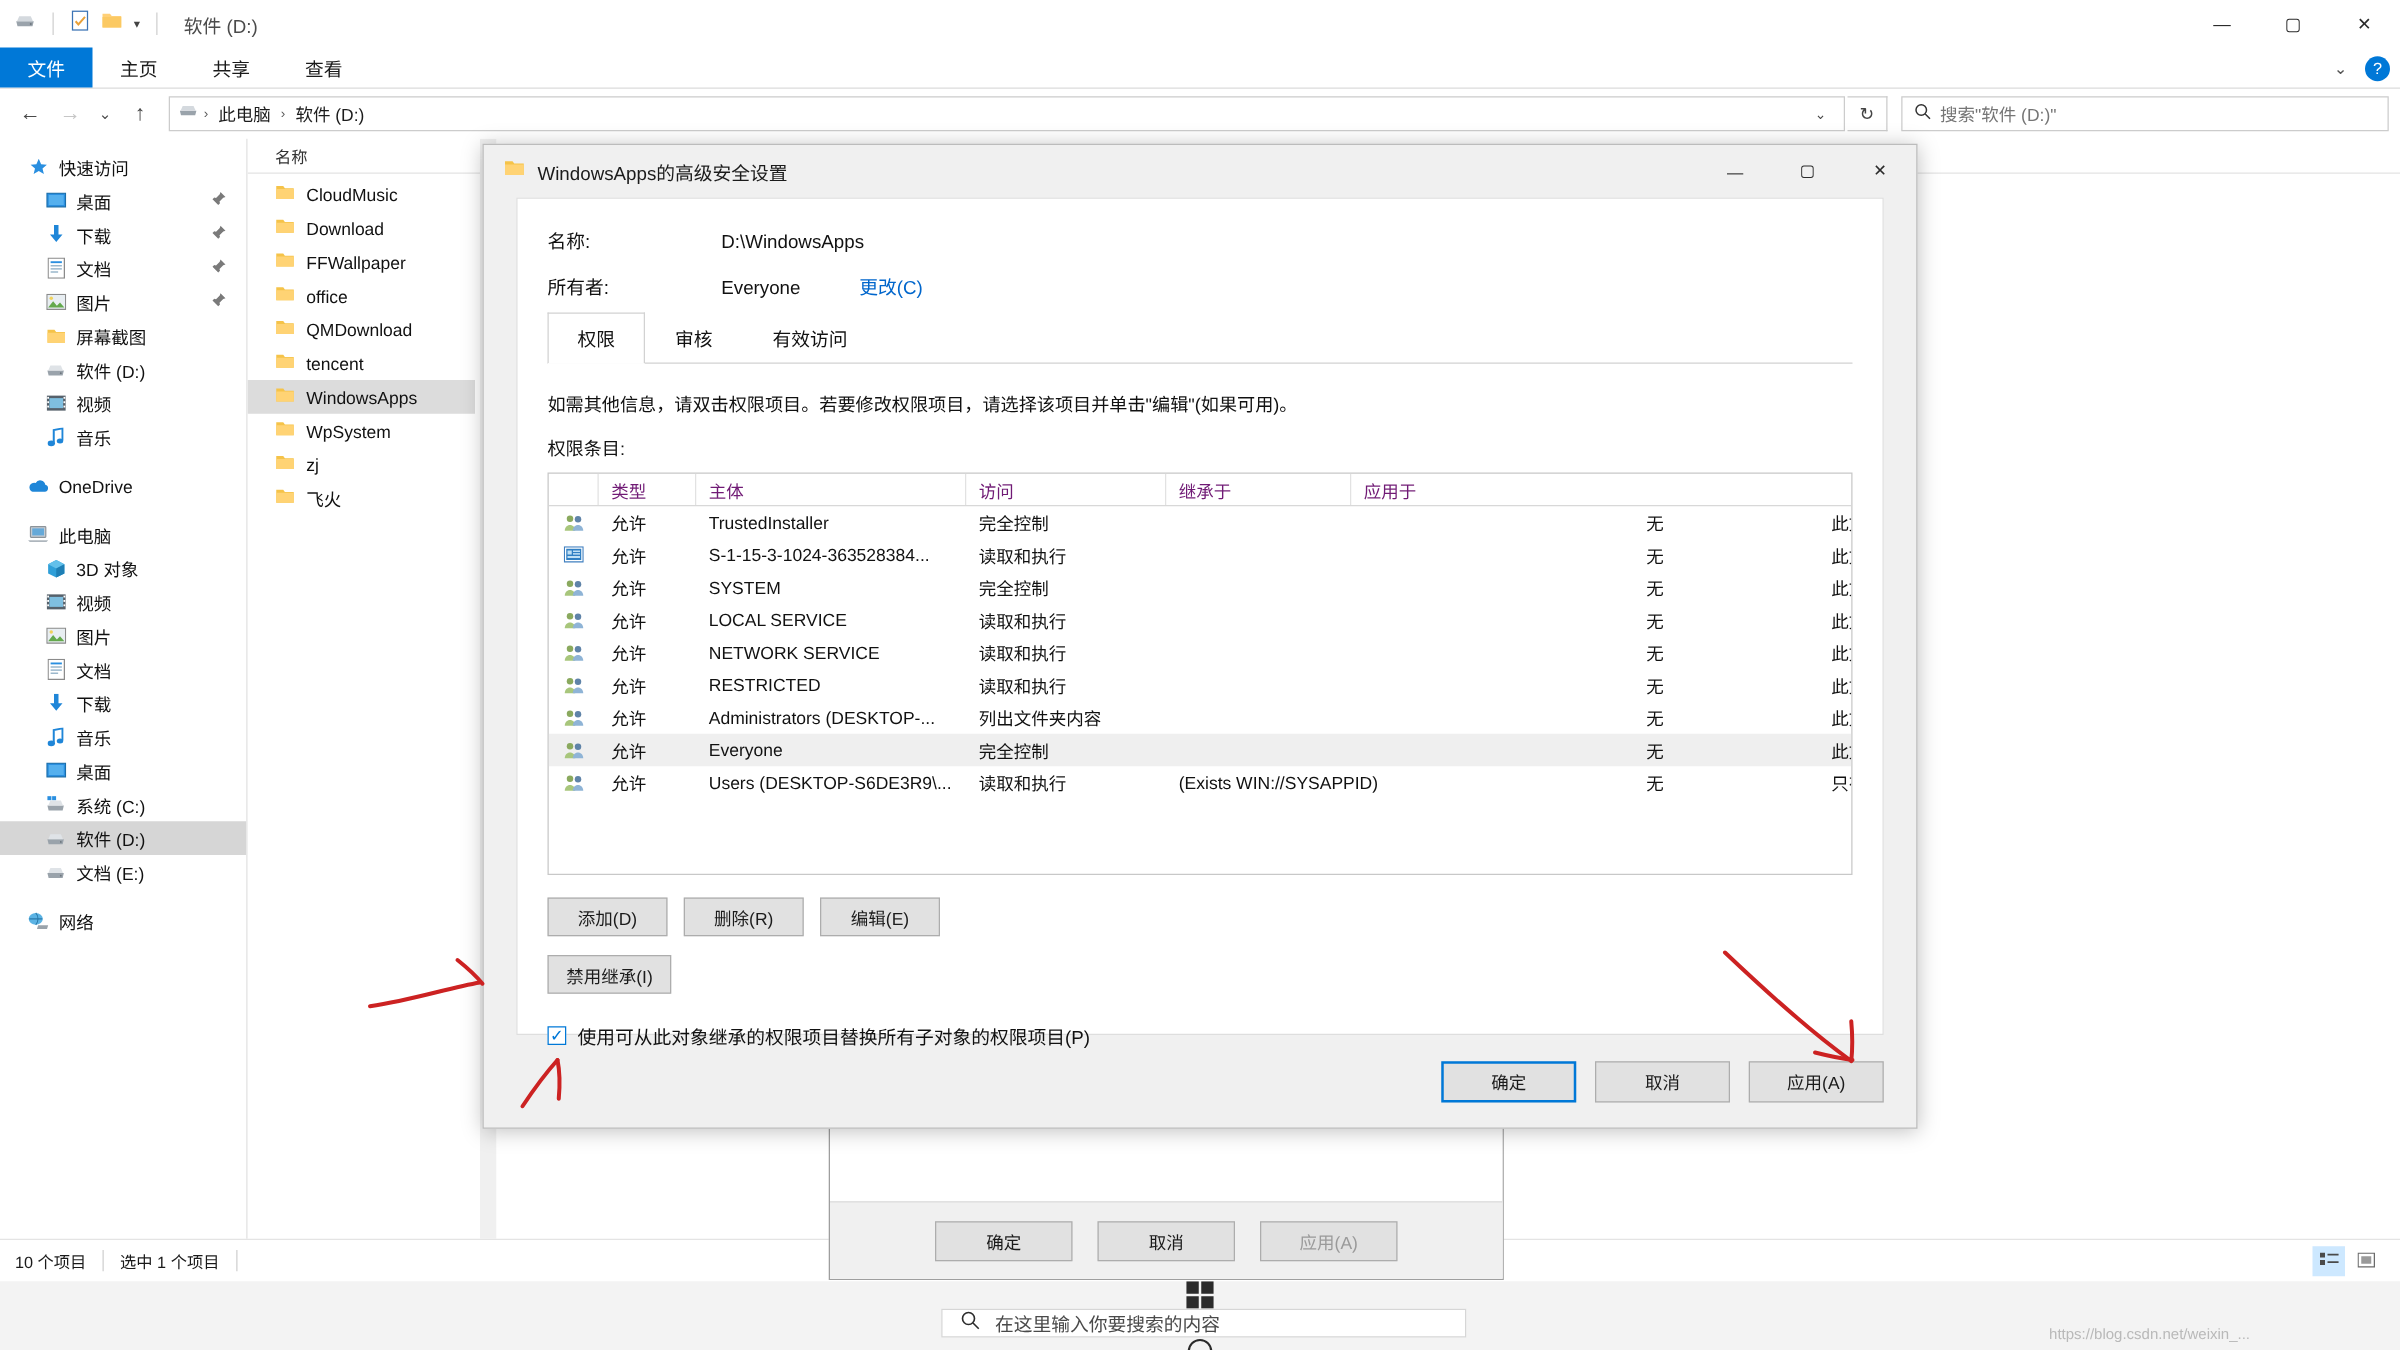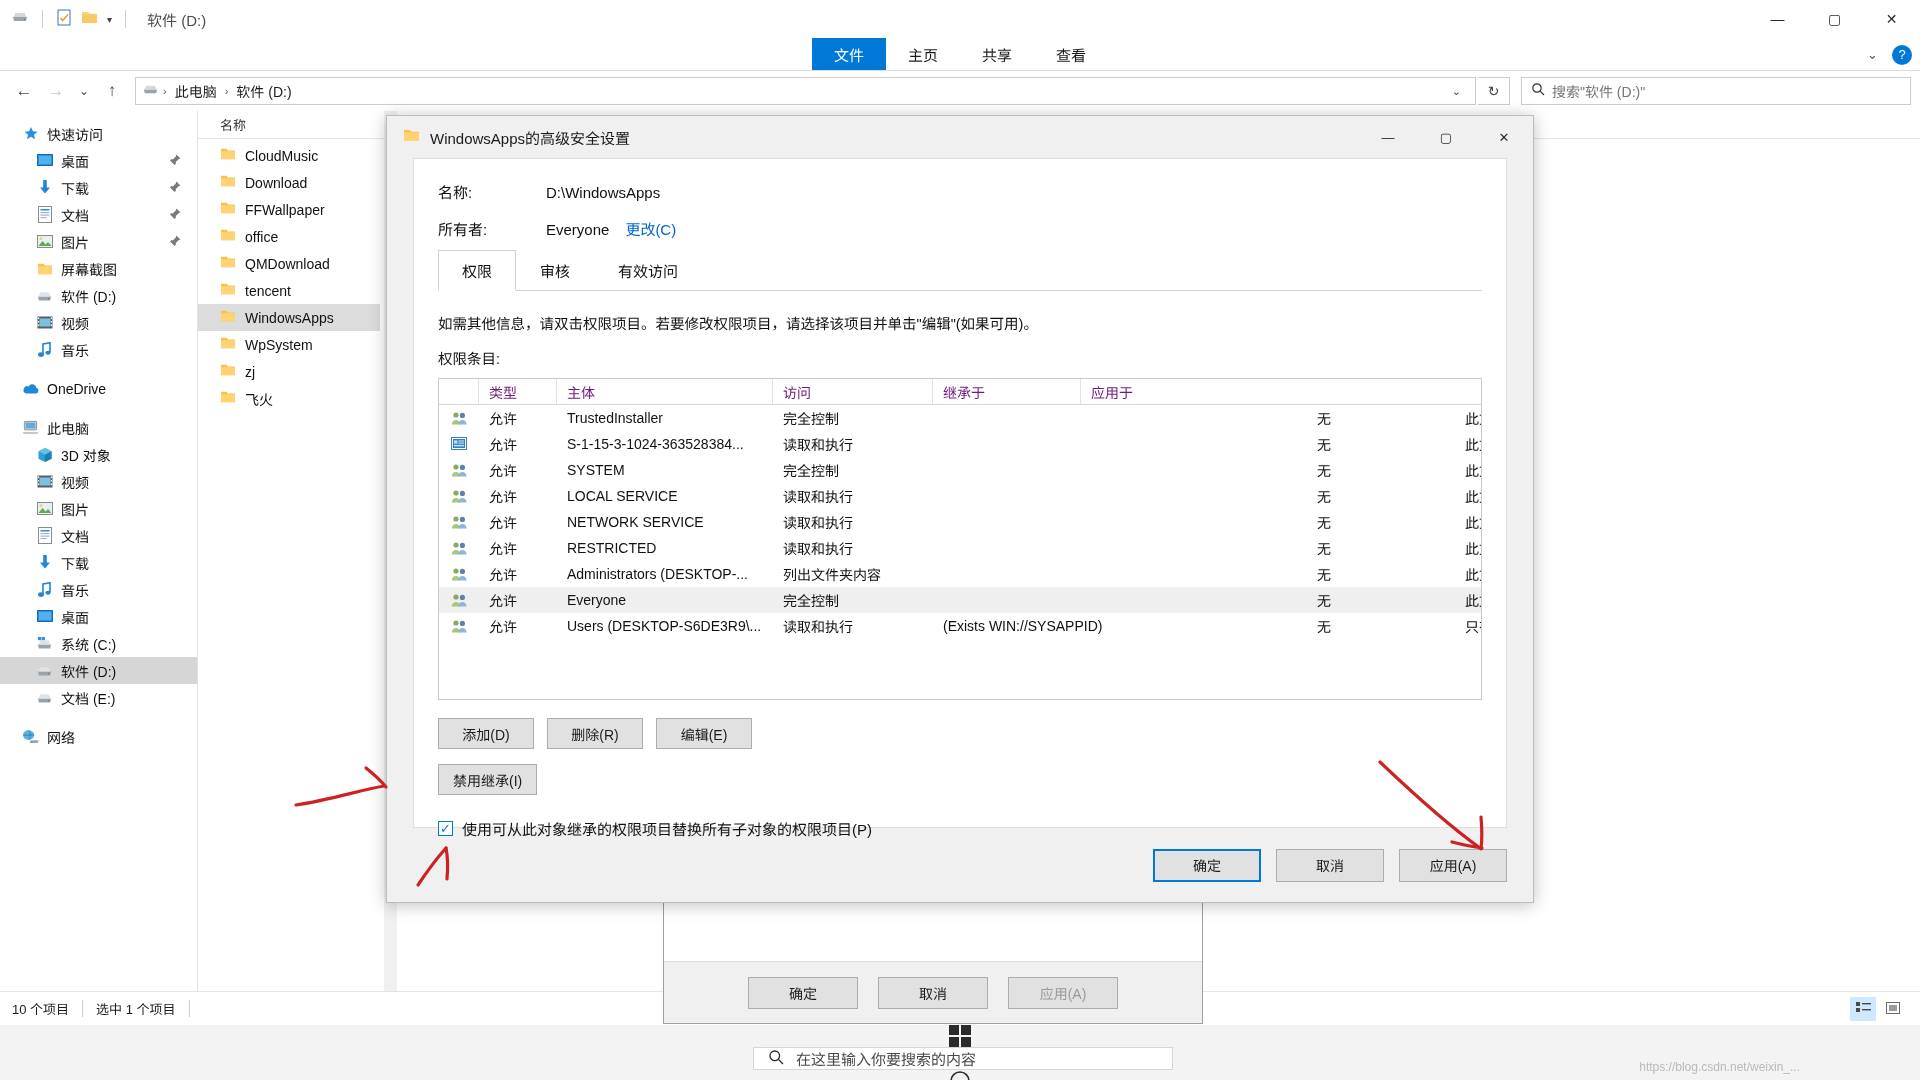--- a/index.html
+++ b/index.html
@@ -18,21 +18,21 @@
   .titlebar { height: 38px; display: flex; align-items: center; background: #fff; position: relative; }
   .tb-icons { display: flex; align-items: center; gap: 9px; padding-left: 11px; }
   .tb-sep { width: 1px; height: 18px; background: #cfcfcf; margin: 0 4px; }
   .tb-title { font-size: 15px; color: #4b4b4b; margin-left: 8px; }
   .win-controls { position: absolute; right: 0; top: 0; display: flex; height: 38px; }
   .wc-btn { width: 57px; height: 38px; display: flex; align-items: center; justify-content: center;
             font-size: 14px; color: #2b2b2b; }
 
   
   .ribbon { height: 33px; display: flex; align-items: stretch; background: #fff; position: relative;
-            border-bottom: 1px solid #dcdcdc; justify-content: center; }
+            border-bottom: 1px solid #dcdcdc; }
   .rb-tab { padding: 0 22px; display: flex; align-items: center; font-size: 15px; color: #1a1a1a; }
   .rb-tab.active { background: #0078d7; color: #fff; }
   .ribbon-right { position: absolute; right: 8px; top: 0; height: 33px; display: flex; align-items: center; gap: 14px; }
   .rb-ic { font-size: 13px; color: #555; }
   .rb-help { width: 20px; height: 20px; border-radius: 50%; background: #0078d7; color: #fff;
              font-size: 13px; display: flex; align-items: center; justify-content: center; }
 
   
   .addrrow { height: 40px; display: flex; align-items: center; padding: 0 9px; gap: 2px; background: #fff; }
   .nav-btn { width: 30px; height: 28px; display: flex; align-items: center; justify-content: center;
@@ -96,21 +96,21 @@
                 background: #f0f0f0; border: 1px solid #bcbcbc; box-shadow: 0 2px 16px rgba(0,0,0,.25); }
   .sd-title { height: 42px; display: flex; align-items: center; padding-left: 16px; gap: 10px; position: relative; }
   .sd-title-text { font-size: 15px; color: #1b1b1b; }
   .sd-ctrls { position: absolute; right: 0; top: 0; display: flex; }
   .sd-ctrl { width: 58px; height: 42px; display: flex; align-items: center; justify-content: center;
              font-size: 13px; color: #2b2b2b; }
 
   .sd-body { position: absolute; left: 26px; right: 26px; top: 42px; bottom: 74px;
              background: #fff; border: 1px solid #dedede; padding: 22px 24px 0 24px; }
 
-  .fld-row { display: flex; align-items: baseline; margin-bottom: 16px; }
+  .fld-row { display: flex; align-items: baseline; margin-bottom: 16px; gap: 31px; }
   .fld-label { width: 108px; font-size: 15px; color: #111; flex: 0 0 108px; }
   .fld-val { font-size: 15px; color: #111; }
   .fld-link { font-size: 15px; color: #0066cc; margin-left: 16px; text-decoration: none; }
   .chk-row { display: flex; align-items: center; gap: 9px; margin-left: 108px; margin-bottom: 20px; }
   .chk { width: 15px; height: 15px; border: 1px solid #5e5e5e; background: #fff; flex: 0 0 15px;
          display: inline-flex; align-items: center; justify-content: center; }
   .chk.on { border-color: #0078d7; }
   .chk.on::after { content: "✓"; color: #0078d7; font-size: 13px; line-height: 1; }
   .chk-label { font-size: 15px; color: #111; }
 

